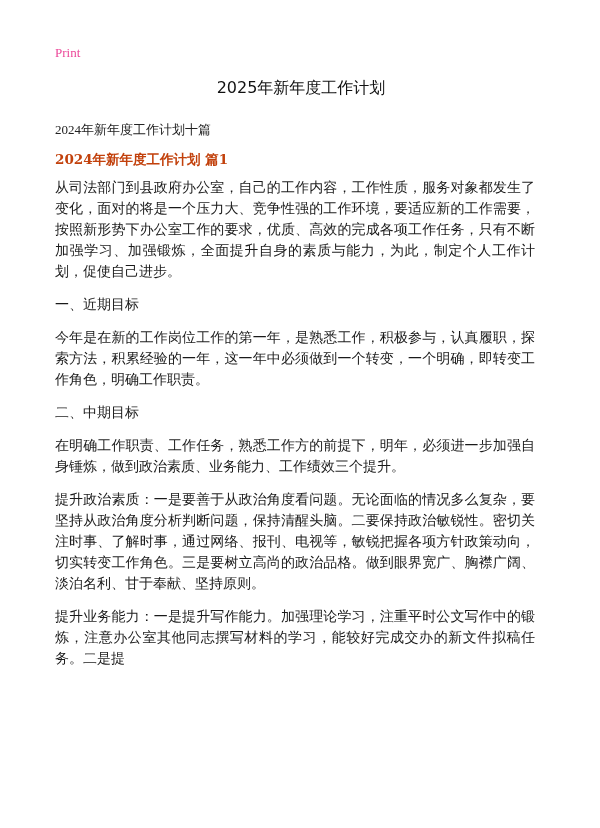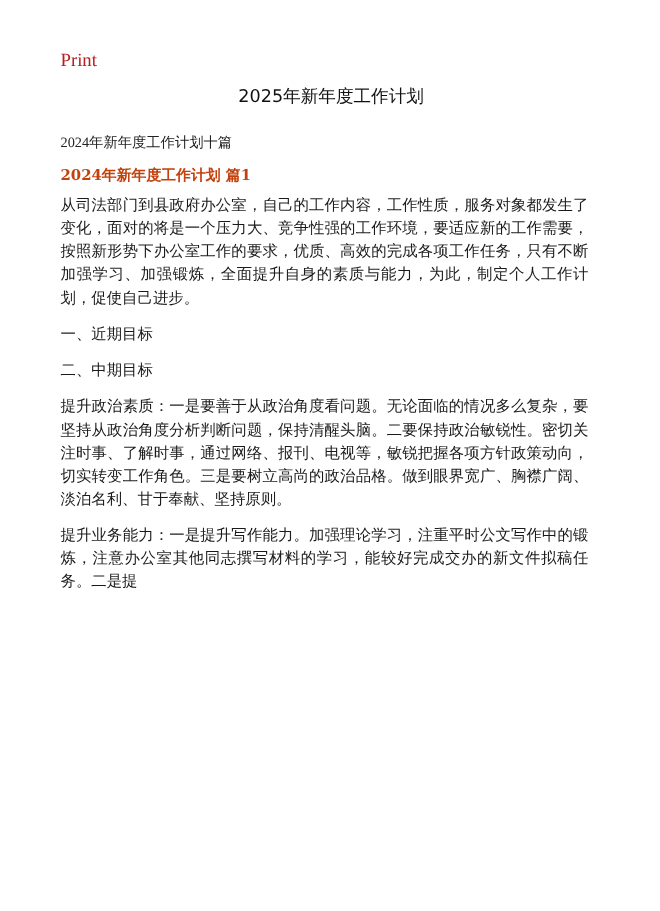--- a/index.html
+++ b/index.html
@@ -1,33 +1,35 @@
 <!DOCTYPE html>
 <html><head>
 <meta charset="utf-8">
 <style>
   html, body { margin: 0; padding: 0; background: #ffffff; }
   body { width: 600px; height: 828px; overflow: hidden; position: relative; color: #1a1a1a; }
   .page { position: absolute; left: 55px; top: 0; width: 492px; }
-  .print-link { position: absolute; top: 45px; left: 0; font-family: "Liberation Serif", serif; font-size: 17px; color: #b91c1c; }
+  .print-link { position: absolute; top: 45px; left: 0; font-family: "Liberation Serif", serif; font-size: 13px; color: #ec4899; }
   .doc-title { position: absolute; top: 78px; left: 0; width: 492px; text-align: center; font-family: "DejaVu Sans", sans-serif; font-size: 16px; color: #111; letter-spacing: 0px; }
   .subtitle { position: absolute; top: 121px; left: 0; font-family: Liberation Serif, serif; font-size: 13px; color: #222; }
   .section-title { position: absolute; top: 151px; left: 0; font-family: "DejaVu Serif", serif; font-size: 13.5px; font-weight: bold; color: #c2410c; }
   .body { position: absolute; top: 177px; left: 0; width: 492px; font-family: "DejaVu Sans", sans-serif; font-size: 14px; line-height: 21px; color: #1a1a1a; }
   .body p { margin: 0 12px 12px 0; text-align: justify; word-break: break-all; }
   .body p.heading { margin: 0 0 12px 0; }
 </style>
 </head>
 <body>
 
 <div class="page">
   <div class="print-link">Print</div>
   <div class="doc-title">2025年新年度工作计划</div>
   <div class="subtitle">2024年新年度工作计划十篇</div>
   <div class="section-title">2024年新年度工作计划 篇1</div>
   <div class="body">
     <p>从司法部门到县政府办公室，自己的工作内容，工作性质，服务对象都发生了变化，面对的将是一个压力大、竞争性强的工作环境，要适应新的工作需要，按照新形势下办公室工作的要求，优质、高效的完成各项工作任务，只有不断加强学习、加强锻炼，全面提升自身的素质与能力，为此，制定个人工作计划，促使自己进步。</p>
     <p class="heading">一、近期目标</p>
+    <p>今年是在新的工作岗位工作的第一年，是熟悉工作，积极参与，认真履职，探索方法，积累经验的一年，这一年中必须做到一个转变，一个明确，即转变工作角色，明确工作职责。</p>
     <p class="heading">二、中期目标</p>
+    <p>在明确工作职责、工作任务，熟悉工作方的前提下，明年，必须进一步加强自身锤炼，做到政治素质、业务能力、工作绩效三个提升。</p>
     <p>提升政治素质：一是要善于从政治角度看问题。无论面临的情况多么复杂，要坚持从政治角度分析判断问题，保持清醒头脑。二要保持政治敏锐性。密切关注时事、了解时事，通过网络、报刊、电视等，敏锐把握各项方针政策动向，切实转变工作角色。三是要树立高尚的政治品格。做到眼界宽广、胸襟广阔、淡泊名利、甘于奉献、坚持原则。</p>
     <p>提升业务能力：一是提升写作能力。加强理论学习，注重平时公文写作中的锻炼，注意办公室其他同志撰写材料的学习，能较好完成交办的新文件拟稿任务。二是提</p>
   </div>
 </div>
 
 </body></html>

